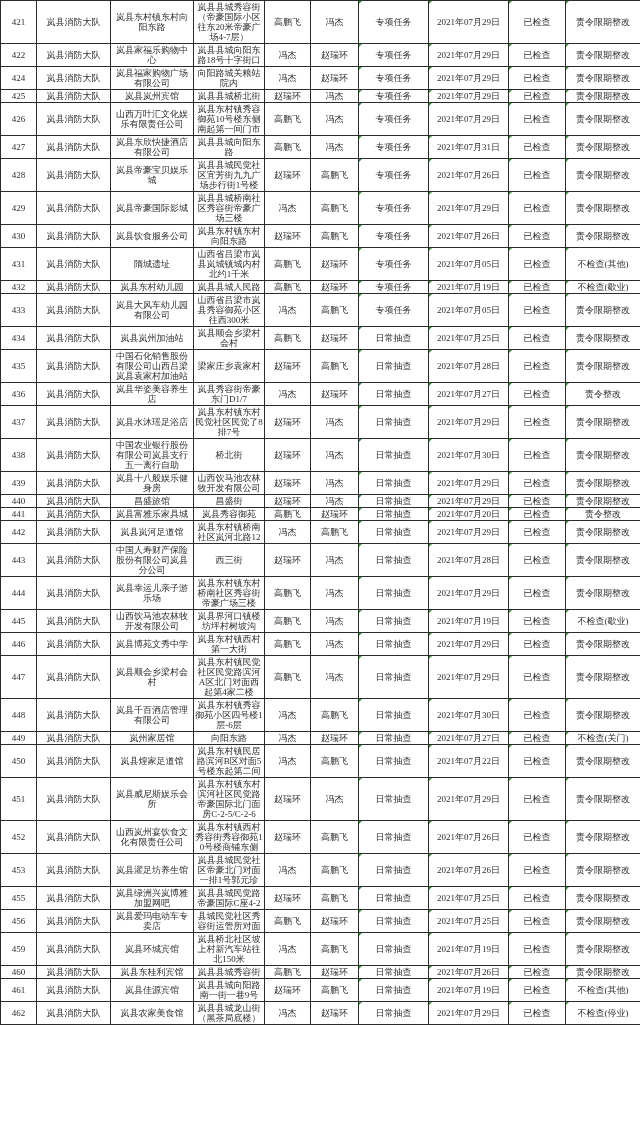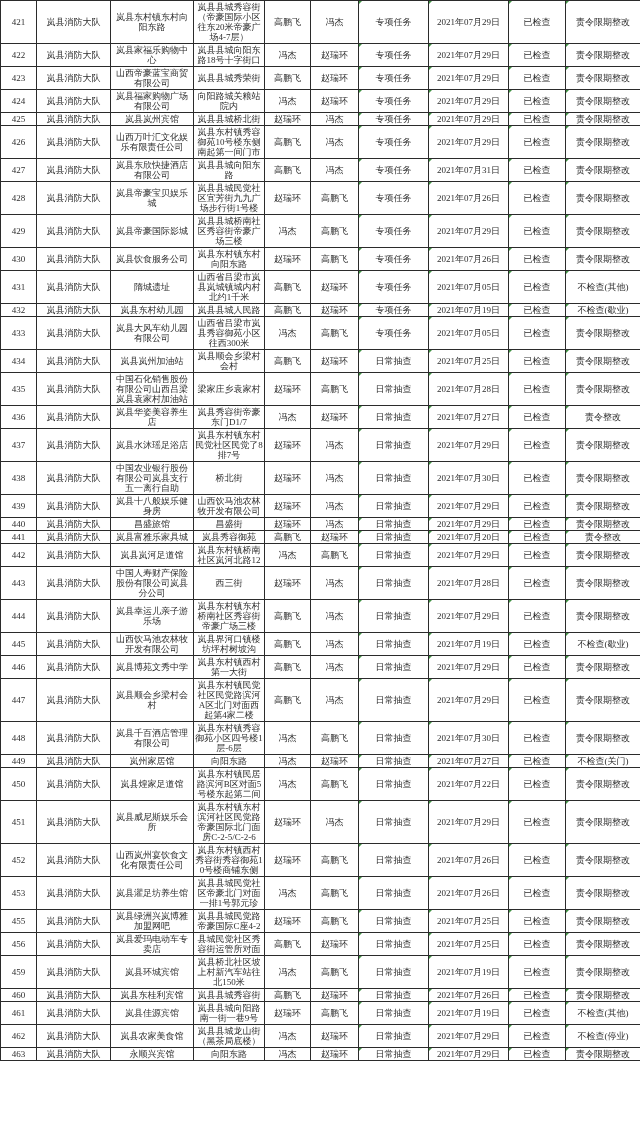--- a/index.html
+++ b/index.html
@@ -75,32 +75,20 @@
     <td class="c3">岚县家福乐购物中心</td>
     <td class="c4">岚县县城向阳东路18号十字街口</td>
     <td class="c5">冯杰</td>
     <td class="c6">赵瑞环</td>
     <td class="c7">专项任务</td>
     <td class="c8">2021年07月29日</td>
     <td class="c9">已检查</td>
     <td class="c10">责令限期整改</td>
   </tr>
         <tr>
-    <td class="c1">423</td>
-    <td class="c2">岚县消防大队</td>
-    <td class="c3">山西帝豪蓝宝商贸有限公司</td>
-    <td class="c4">岚县县城秀荣街</td>
-    <td class="c5">高鹏飞</td>
-    <td class="c6">赵瑞环</td>
-    <td class="c7">专项任务</td>
-    <td class="c8">2021年07月29日</td>
-    <td class="c9">已检查</td>
-    <td class="c10">责令限期整改</td>
-  </tr>
-        <tr>
     <td class="c1">424</td>
     <td class="c2">岚县消防大队</td>
     <td class="c3">岚县福家购物广场有限公司</td>
     <td class="c4">向阳路城关粮站院内</td>
     <td class="c5">冯杰</td>
     <td class="c6">赵瑞环</td>
     <td class="c7">专项任务</td>
     <td class="c8">2021年07月29日</td>
     <td class="c9">已检查</td>
     <td class="c10">责令限期整改</td>
@@ -517,28 +505,16 @@
     <td class="c1">462</td>
     <td class="c2">岚县消防大队</td>
     <td class="c3">岚县农家美食馆</td>
     <td class="c4">岚县县城龙山街（黑茶局底楼）</td>
     <td class="c5">冯杰</td>
     <td class="c6">赵瑞环</td>
     <td class="c7">日常抽查</td>
     <td class="c8">2021年07月29日</td>
     <td class="c9">已检查</td>
     <td class="c10">不检查(停业)</td>
-  </tr>
-        <tr>
-    <td class="c1">463</td>
-    <td class="c2">岚县消防大队</td>
-    <td class="c3">永顺兴宾馆</td>
-    <td class="c4">向阳东路</td>
-    <td class="c5">冯杰</td>
-    <td class="c6">赵瑞环</td>
-    <td class="c7">日常抽查</td>
-    <td class="c8">2021年07月29日</td>
-    <td class="c9">已检查</td>
-    <td class="c10">责令限期整改</td>
   </tr>
       </tbody>
   </table>
 </div>
 
 </body></html>

